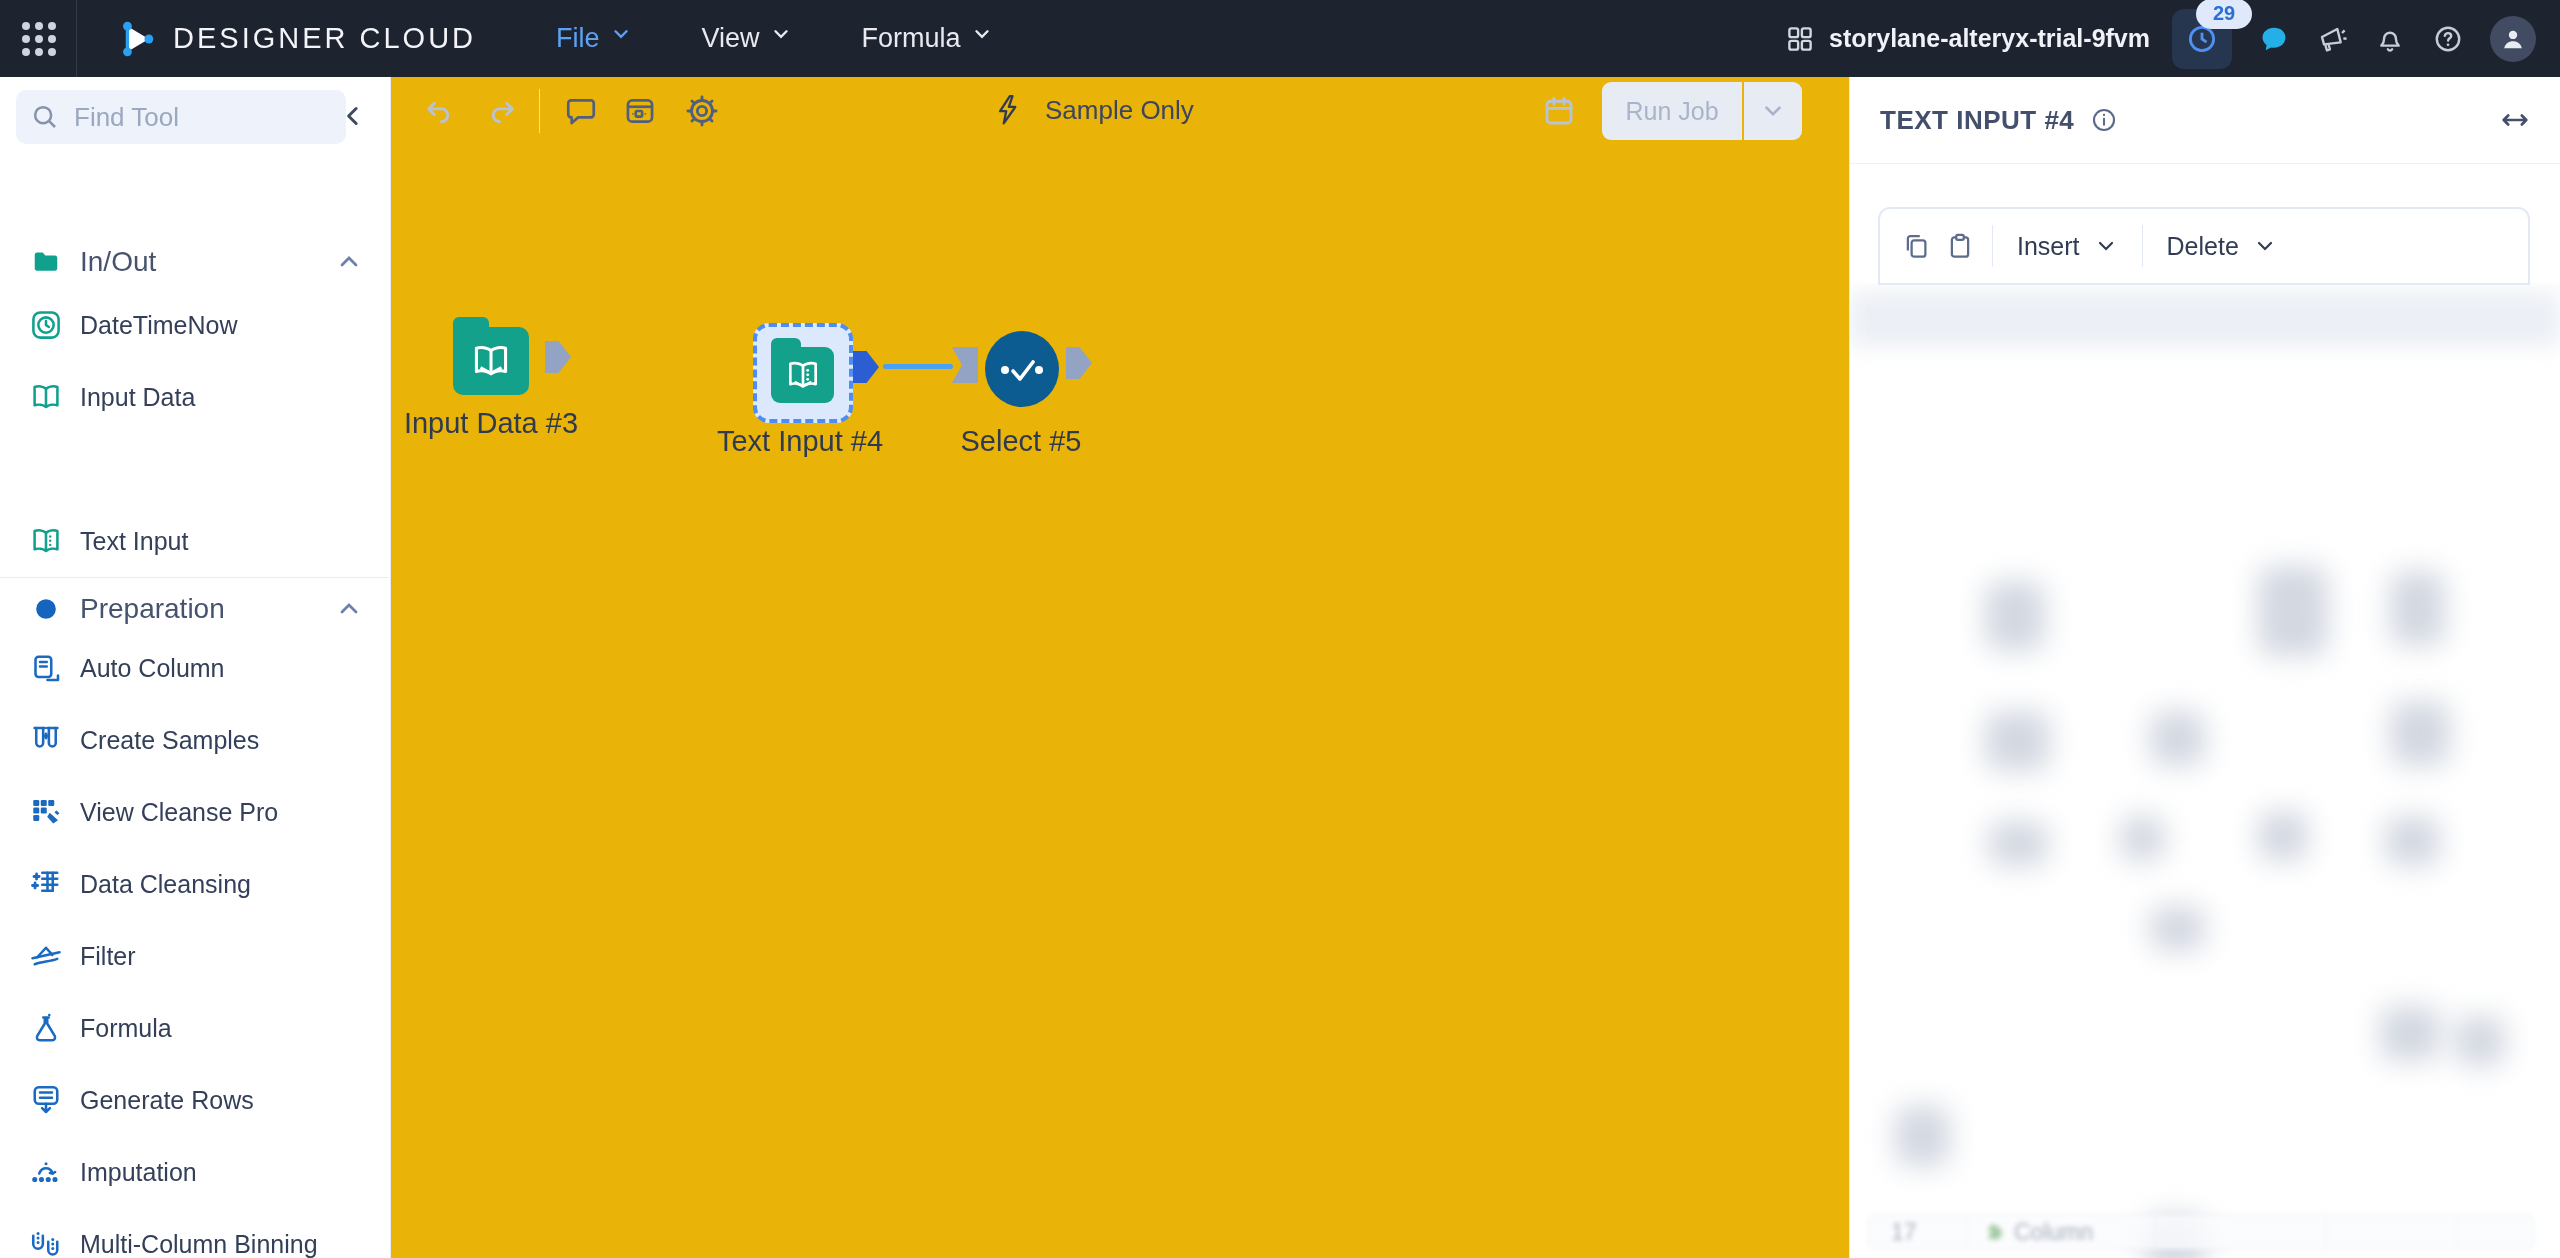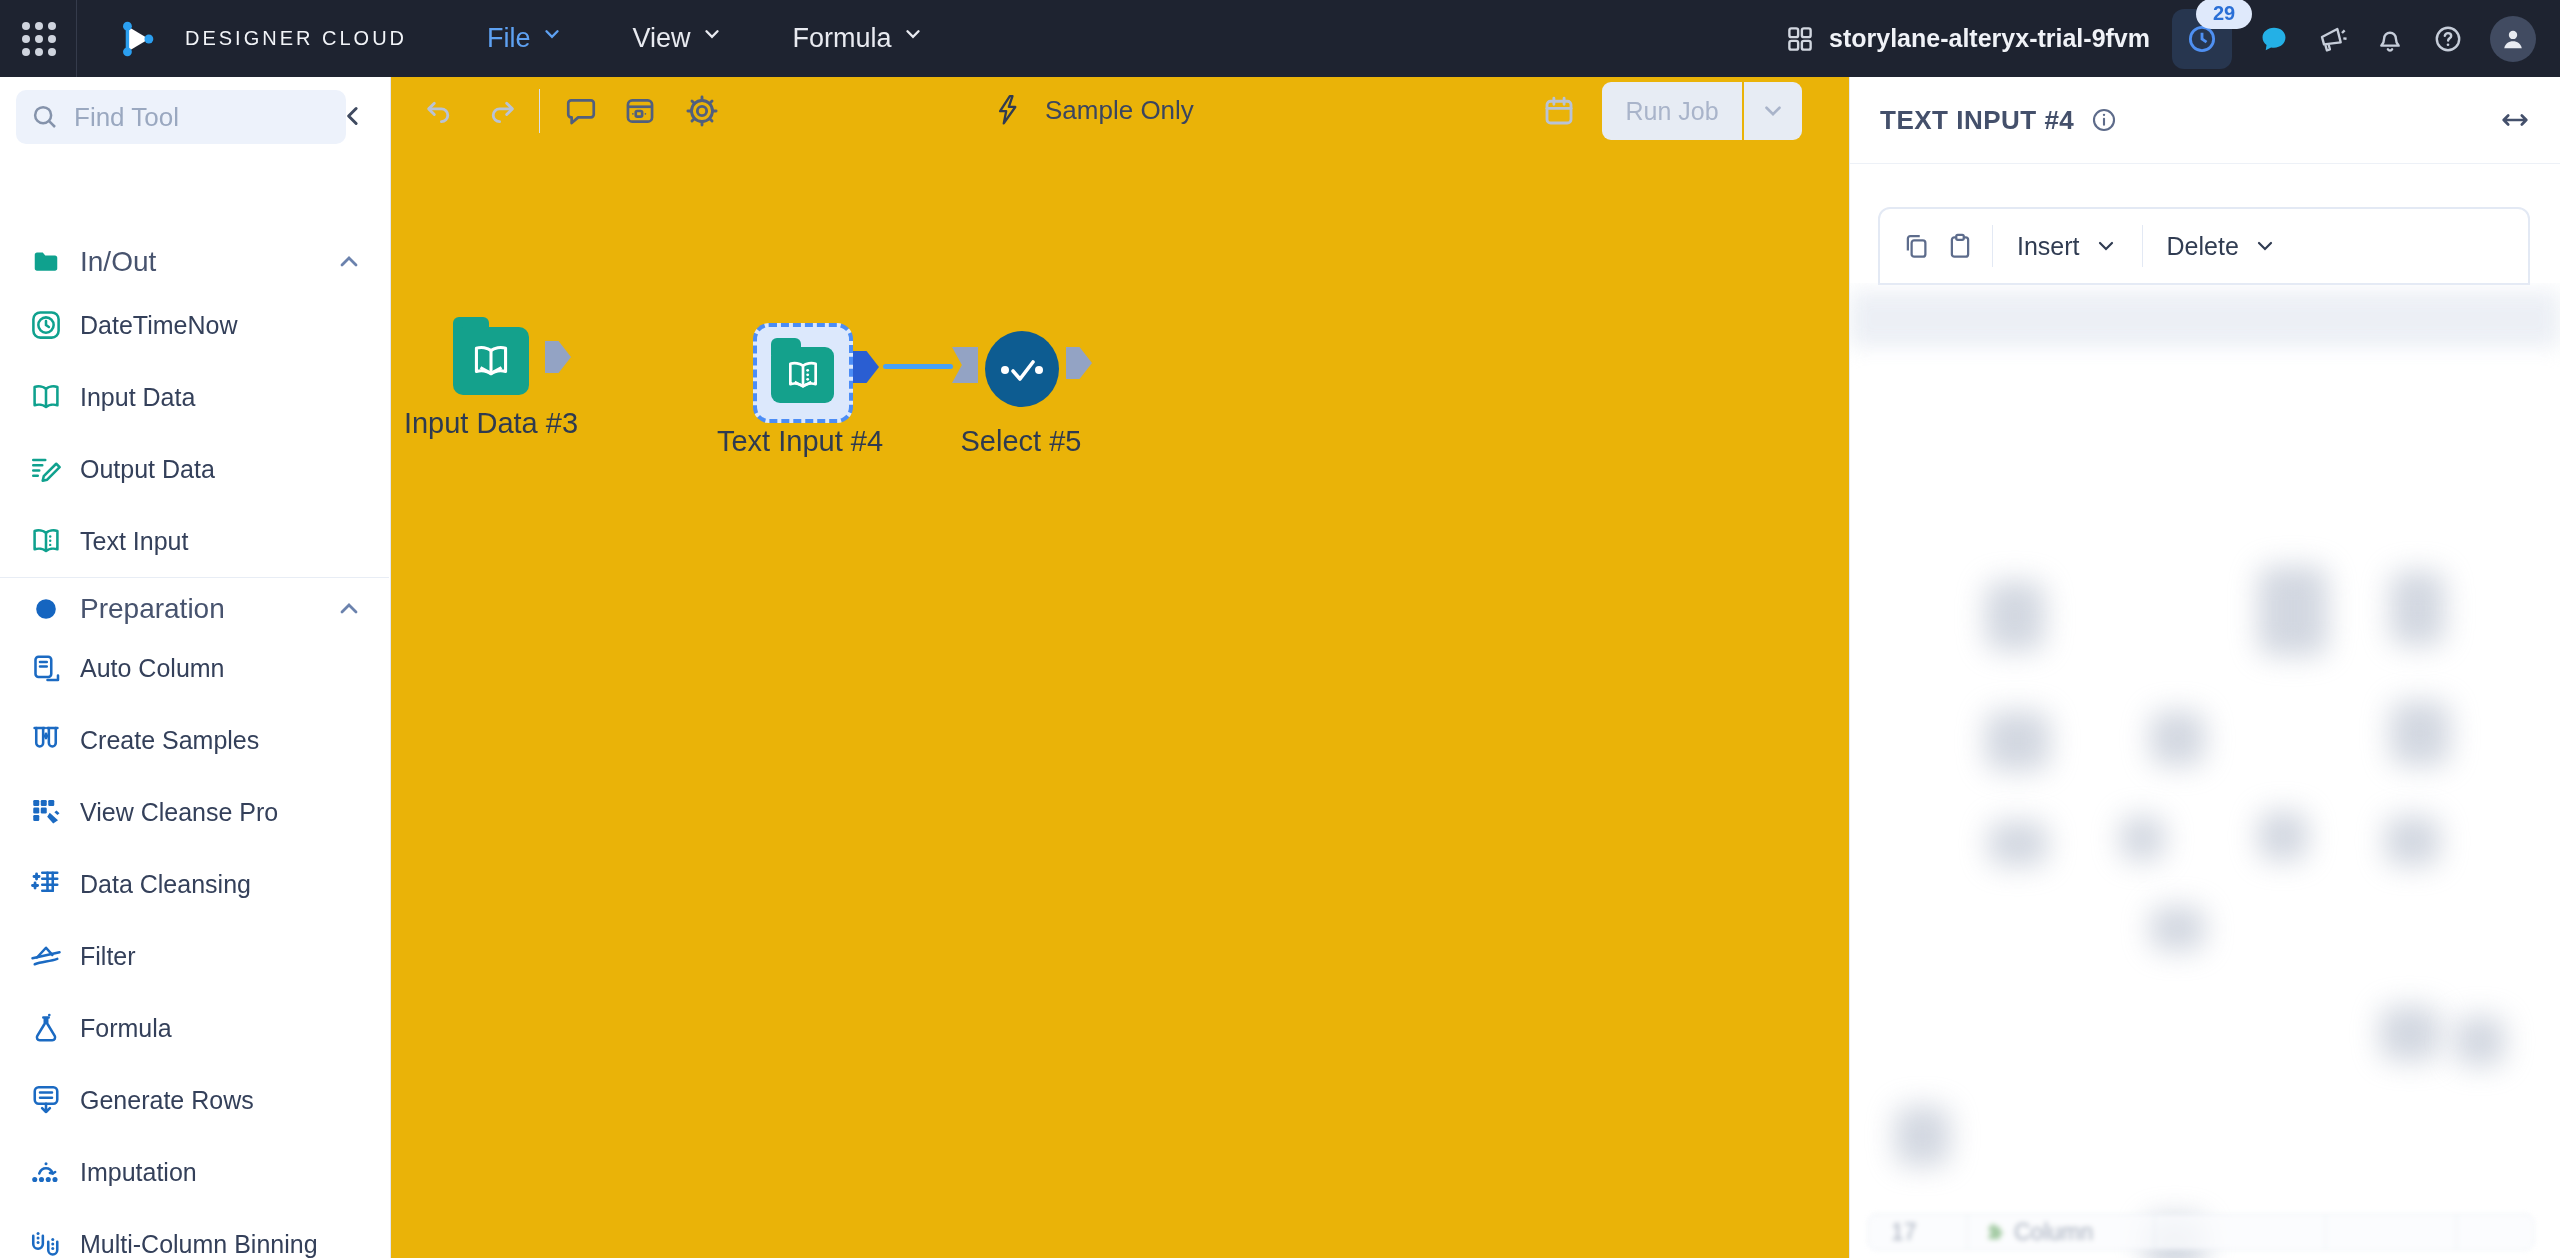--- a/index.html
+++ b/index.html
@@ -8,21 +8,21 @@
   svg{display:block;}
 
   
   .topbar{position:absolute;left:0;top:0;width:2560px;height:77px;background:#1e2330;
           display:flex;align-items:center;z-index:30;}
   .appgrid{width:34px;height:34px;margin-left:22px;display:grid;
            grid-template-columns:repeat(3,8px);grid-template-rows:repeat(3,8px);gap:5px;cursor:pointer;}
   .appgrid i{width:8px;height:8px;border-radius:50%;background:#cfd4de;}
   .tb-sep{width:1px;height:77px;background:#353b4b;margin-left:20px;}
   .brand{display:flex;align-items:center;margin-left:38px;}
-  .brand-name{color:#f2f4f8;font-size:20px;letter-spacing:3px;margin-left:28px;font-weight:400;}
+  .brand-name{color:#f2f4f8;font-size:29px;letter-spacing:3px;margin-left:16px;font-weight:400;}
   .tb-menu{display:flex;align-items:flex-start;margin-left:70px;gap:10px;cursor:pointer;}
   .tb-menu .lbl{font-size:27px;color:#e8eaf0;}
   .tb-menu.active .lbl{color:#5ea1f2;}
   .tb-right{margin-left:auto;display:flex;align-items:center;margin-right:24px;}
   .searchbox{width:312px;height:52px;background:#2a2f3d;border-radius:8px;display:flex;
              align-items:center;padding:0 16px;}
   .searchbox input{background:transparent;border:none;outline:none;color:#c7cdd9;
                    font-size:25px;margin-left:14px;width:230px;font-family:inherit;}
   .searchbox input::placeholder{color:#8a92a6;}
   .wsgrid{margin-left:36px;}
@@ -247,29 +247,20 @@
     </div>
     <div class="side-row" style="top:284px;height:72px">
       <span class="ibox teal">
         <svg width="36" height="36" viewBox="0 0 24 24" fill="none" stroke="currentColor" stroke-width="1.7" stroke-linejoin="round">
             <path d="M12 6.5C10.2 5 6.9 4.5 4.4 5.3v12.2c2.5-.8 5.8-.3 7.6 1.2 1.8-1.5 5.1-2 7.6-1.2V5.3C17.1 4.5 13.8 5 12 6.5z"></path>
             <path d="M12 6.5v12.2"></path>
           </svg>
       </span>
       <span class="item-label">Input Data</span>
     </div>
-    <div class="side-row" style="top:356px;height:72px">
-      <span class="ibox teal">
-        <svg width="36" height="36" viewBox="0 0 24 24" fill="none" stroke="currentColor" stroke-width="1.7" stroke-linecap="round" stroke-linejoin="round">
-            <path d="M3.5 6h8M3.5 9.5h6M3.5 13h4M3.5 16.5h3"></path>
-            <path d="M10.5 16.8l8.3-8.3 2.3 2.3-8.3 8.3-3 .7z"></path>
-          </svg>
-      </span>
-      <span class="item-label">Output Data</span>
-    </div>
     <div class="side-row" style="top:428px;height:72px">
       <span class="ibox teal">
         <svg width="36" height="36" viewBox="0 0 24 24" fill="none" stroke="currentColor" stroke-width="1.7" stroke-linejoin="round">
             <path d="M12 6.5C10.2 5 6.9 4.5 4.4 5.3v12.2c2.5-.8 5.8-.3 7.6 1.2 1.8-1.5 5.1-2 7.6-1.2V5.3C17.1 4.5 13.8 5 12 6.5z"></path>
             <path d="M12 6.5v12.2"></path>
             <circle cx="14.8" cy="9" r=".8" fill="currentColor" stroke="none"></circle>
             <circle cx="14.8" cy="11.8" r=".8" fill="currentColor" stroke="none"></circle>
             <circle cx="14.8" cy="14.6" r=".8" fill="currentColor" stroke="none"></circle>
           </svg>
       </span>

